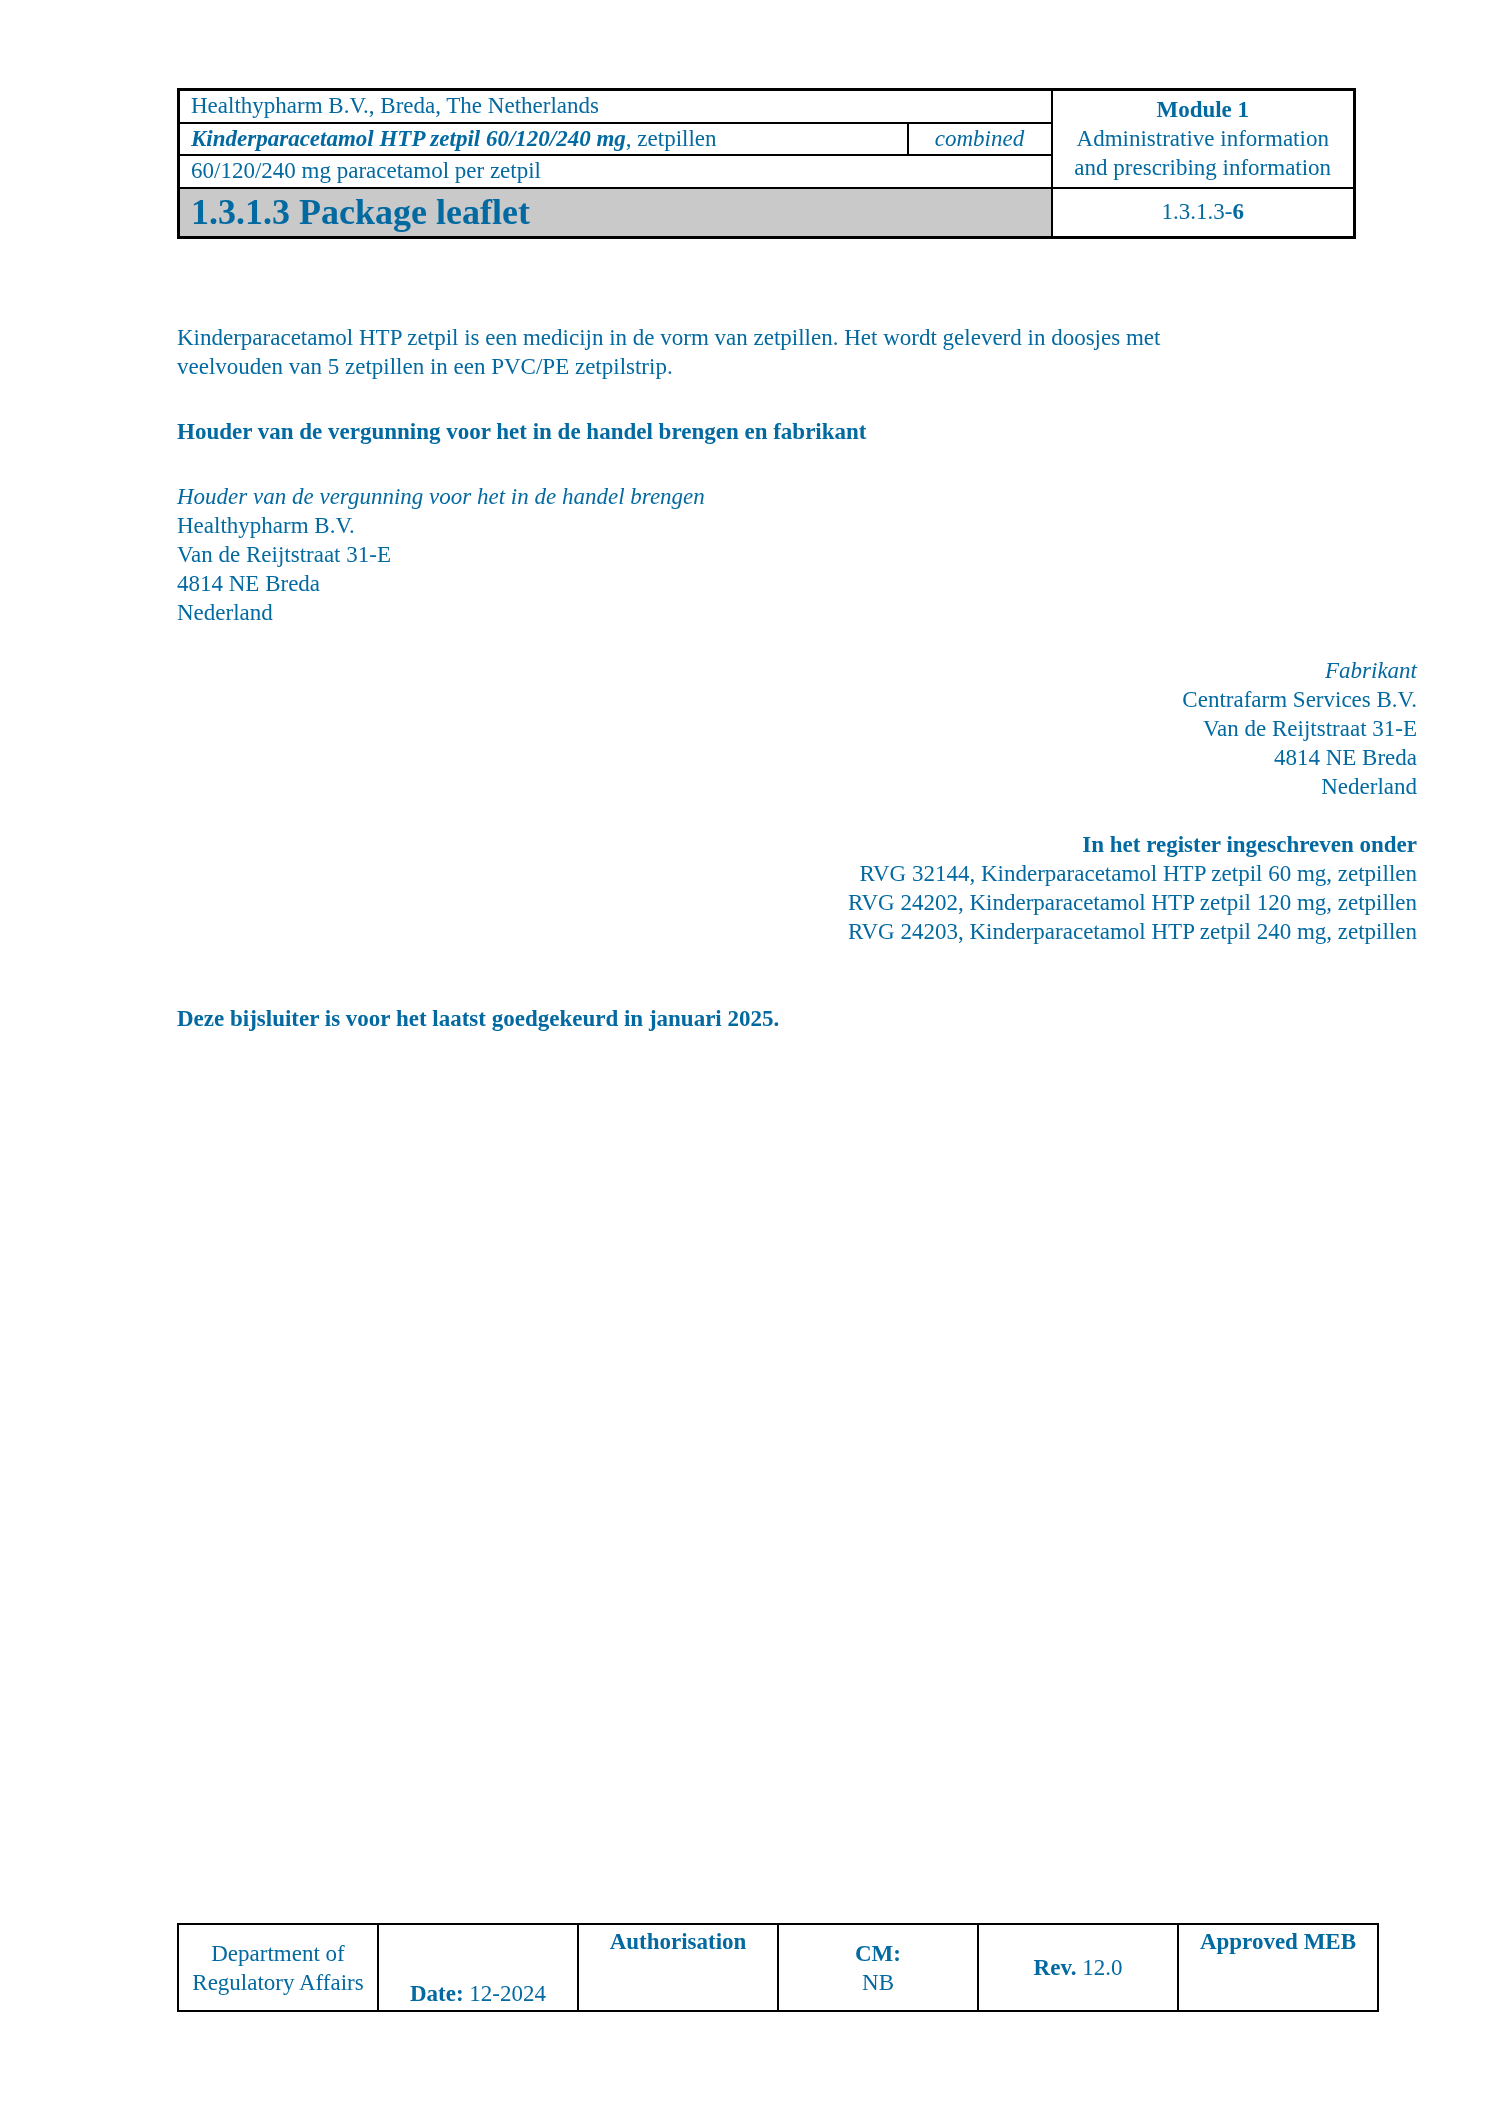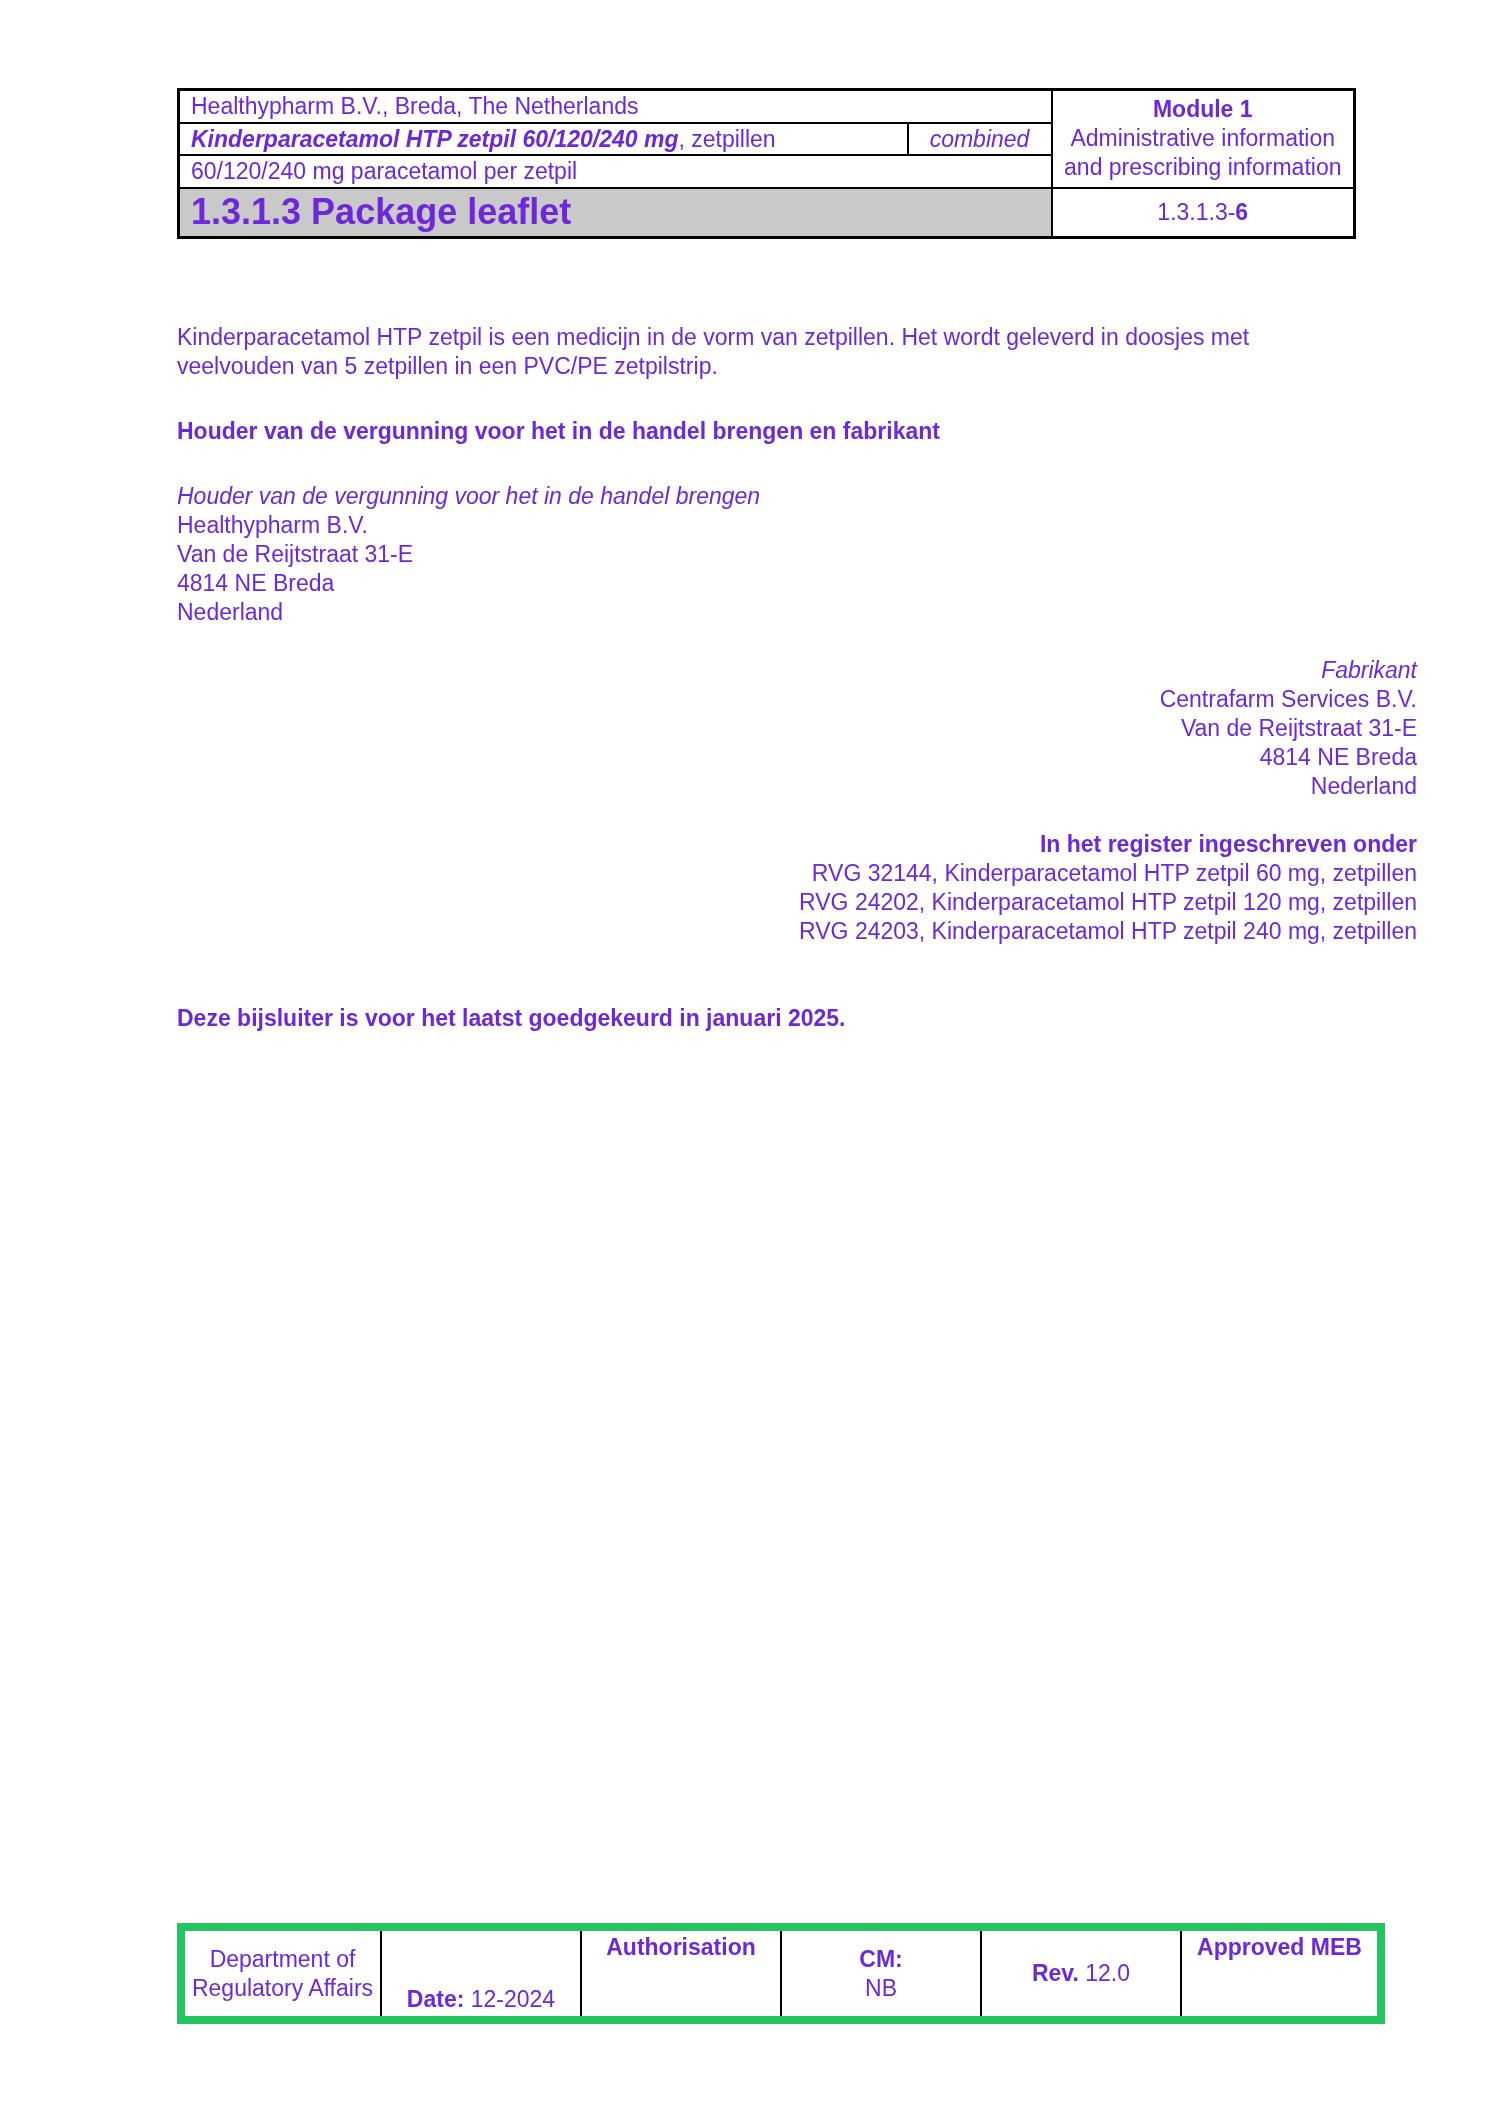--- a/index.html
+++ b/index.html
@@ -5,22 +5,22 @@
   html, body {
     margin: 0;
     padding: 0;
     background: #ffffff;
   }
   .page {
     position: relative;
     width: 1494px;
     height: 2112px;
     background: #ffffff;
-    color: #6d28d9;
-    font-family: Liberation Sans, sans-serif;
+    color: #0369a1;
+    font-family: Liberation Serif, serif;
     font-size: 23px;
     line-height: 29px;
     overflow: hidden;
   }
   .b  { font-weight: bold; }
   .i  { font-style: italic; }
   .bi { font-weight: bold; font-style: italic; }
   .block { display: block; white-space: nowrap; }
 
   
@@ -78,21 +78,21 @@
   
   table.footer-table {
     position: absolute;
     left: 177px;
     top: 1923px;
     width: 1200px;
     border-collapse: collapse;
     table-layout: fixed;
     font-size: 23px;
     line-height: 29px;
-    border: 8px solid #22c55e;
+    border: 2px solid #22c55e;
   }
   table.footer-table td {
     border: 2px solid #000000;
     height: 81px;
     text-align: center;
     padding: 2px 6px;
     overflow: hidden;
   }
   td.va-top    { vertical-align: top; padding-top: 8px; }
   td.va-mid    { vertical-align: middle; }

